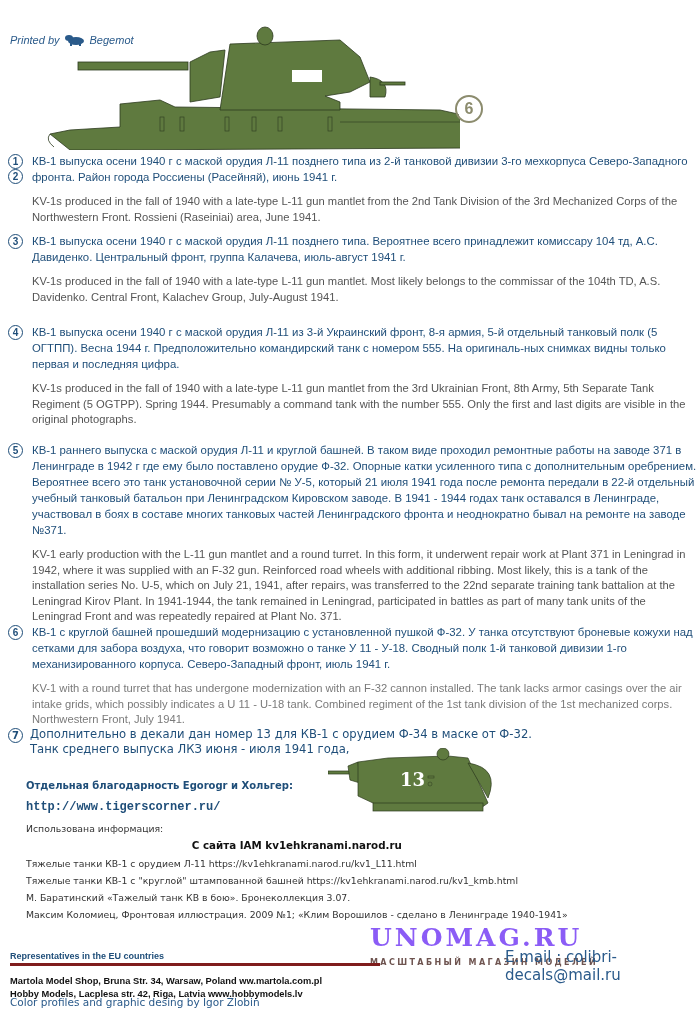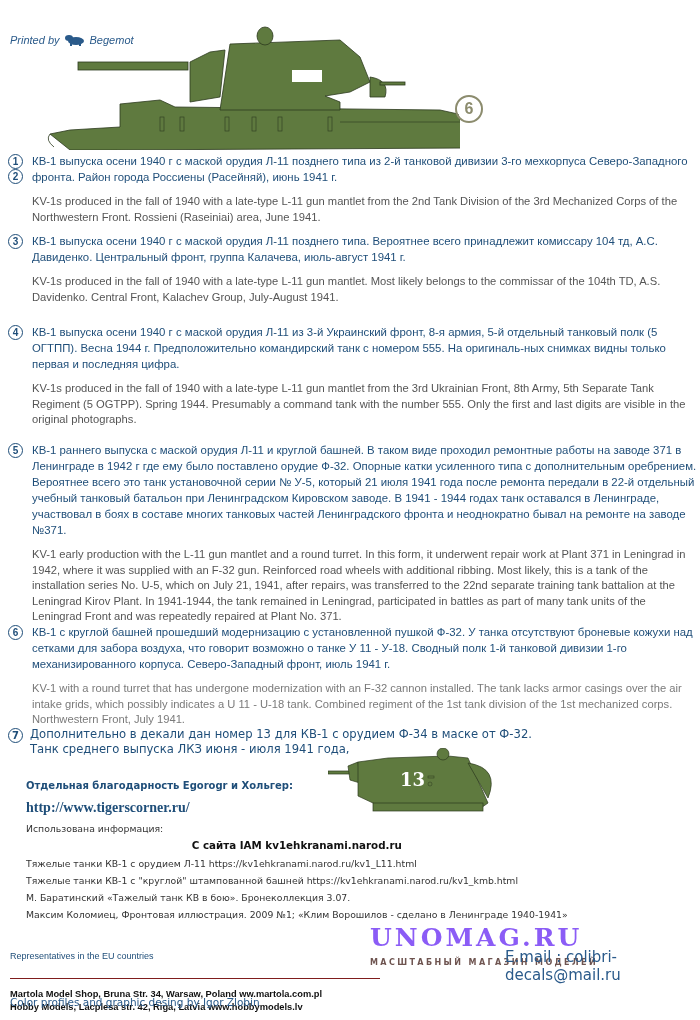--- a/index.html
+++ b/index.html
@@ -14,29 +14,29 @@
     .entry { left: 8px; width: 690px; }
     .ru { color: #1f4e79; font-size: 11.4px; line-height: 16px; padding-left: 24px; position: relative; }
     .en { color: #555; font-size: 11.2px; line-height: 15.5px; padding-left: 24px; margin-top: 9px; }
     .en.light { color: #7a7a7a; }
     .marker { position: absolute; left: 0; top: 1px; width: 13px; height: 13px; border: 1.3px solid #1f4e79; border-radius: 50%;
       font-size: 10px; font-weight: bold; line-height: 13px; text-align: center; color: #1f4e79; }
     .marker2 { top: 16px; }
     .e7 { left: 8px; top: 727px; width: 560px; color: #1f4e79; font-size: 11.6px; line-height: 15px; font-family: "DejaVu Sans", sans-serif; padding-left: 22px; position: absolute; }
     .tank-small { left: 328px; top: 748px; width: 170px; height: 72px; }
     .thanks { left: 26px; top: 780px; color: #1f4e79; font-weight: bold; font-size: 10px; font-family: "DejaVu Sans", sans-serif; }
-    .site { left: 26px; top: 800px; color: #1f4e79; font-weight: bold; font-size: 14px; font-family: Liberation Serif, serif; }
+    .site { left: 26px; top: 800px; color: #1f4e79; font-weight: bold; font-size: 12px; font-family: Liberation Mono, monospace; }
     .refs { left: 26px; top: 820px; font-family: "DejaVu Sans", sans-serif; font-size: 9.3px; color: #333; }
     .refs div { height: 17.3px; line-height: 17.3px; }
     .refs .b { font-weight: bold; font-size: 10.3px; color: #111; text-align: center; }
     .unomag { left: 370px; top: 918px; width: 300px; }
     .unomag .logo-t { font-family: "DejaVu Serif", serif; font-weight: bold; font-size: 25px; color: #8b5cf6; letter-spacing: 3px; line-height: 40px; }
     .unomag .sub { font-family: "DejaVu Sans", sans-serif; font-size: 8px; color: #6e5450; letter-spacing: 2.4px; font-weight: bold; }
     .reps { left: 10px; top: 951px; width: 370px; }
-    .reps .h { font-size: 9px; color: #1f4e79; font-weight: normal; padding-bottom: 17px; border-bottom: 1px solid #7f1d1d; }
+    .reps .h { font-size: 9px; color: #1f4e79; font-weight: bold; padding-bottom: 2px; border-bottom: 3px solid #7f1d1d; }
     .reps .l { font-size: 9.3px; color: #111; font-weight: bold; line-height: 13px; margin-top: 9px; }
     .credits { left: 10px; top: 996px; font-family: "DejaVu Sans", sans-serif; font-size: 10.5px; color: #2a5a8a; }
     .email { left: 505px; top: 948px; font-family: "DejaVu Sans", sans-serif; font-size: 15px; color: #2a5a8a; }
   </style>
 </head>
 <body>
 
 <div class="abs printed">
   <span>Printed by</span>
   <svg class="logo" viewBox="0 0 22 12">

